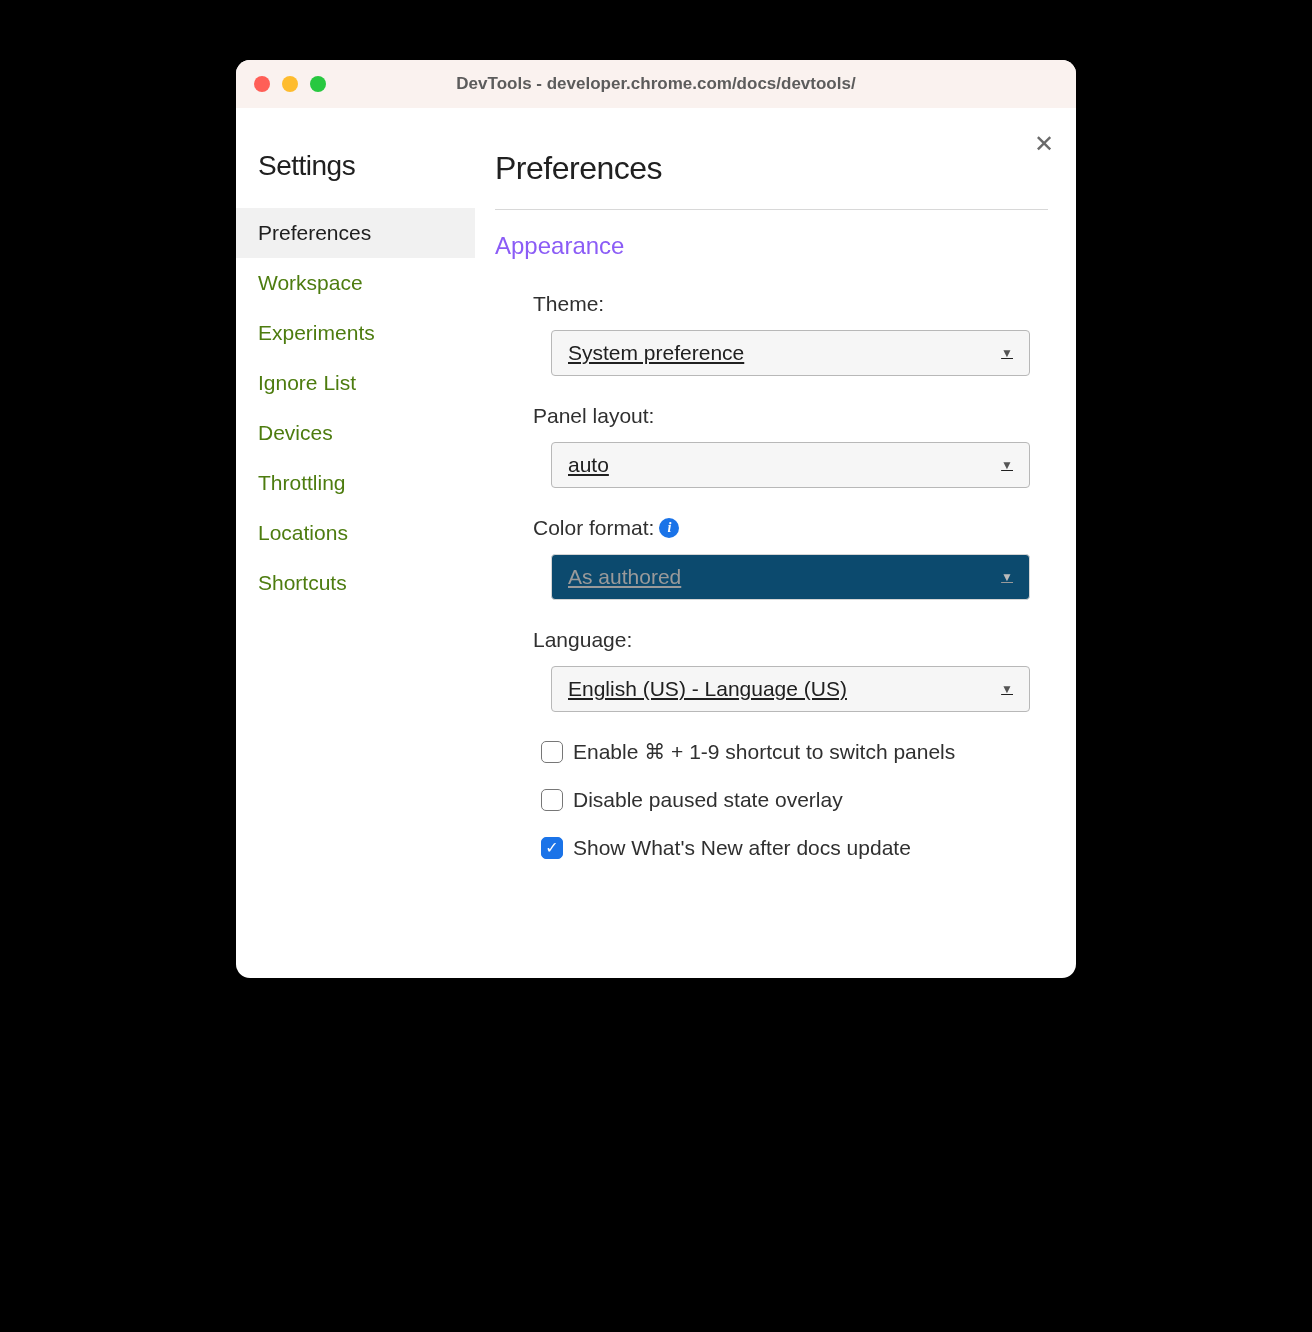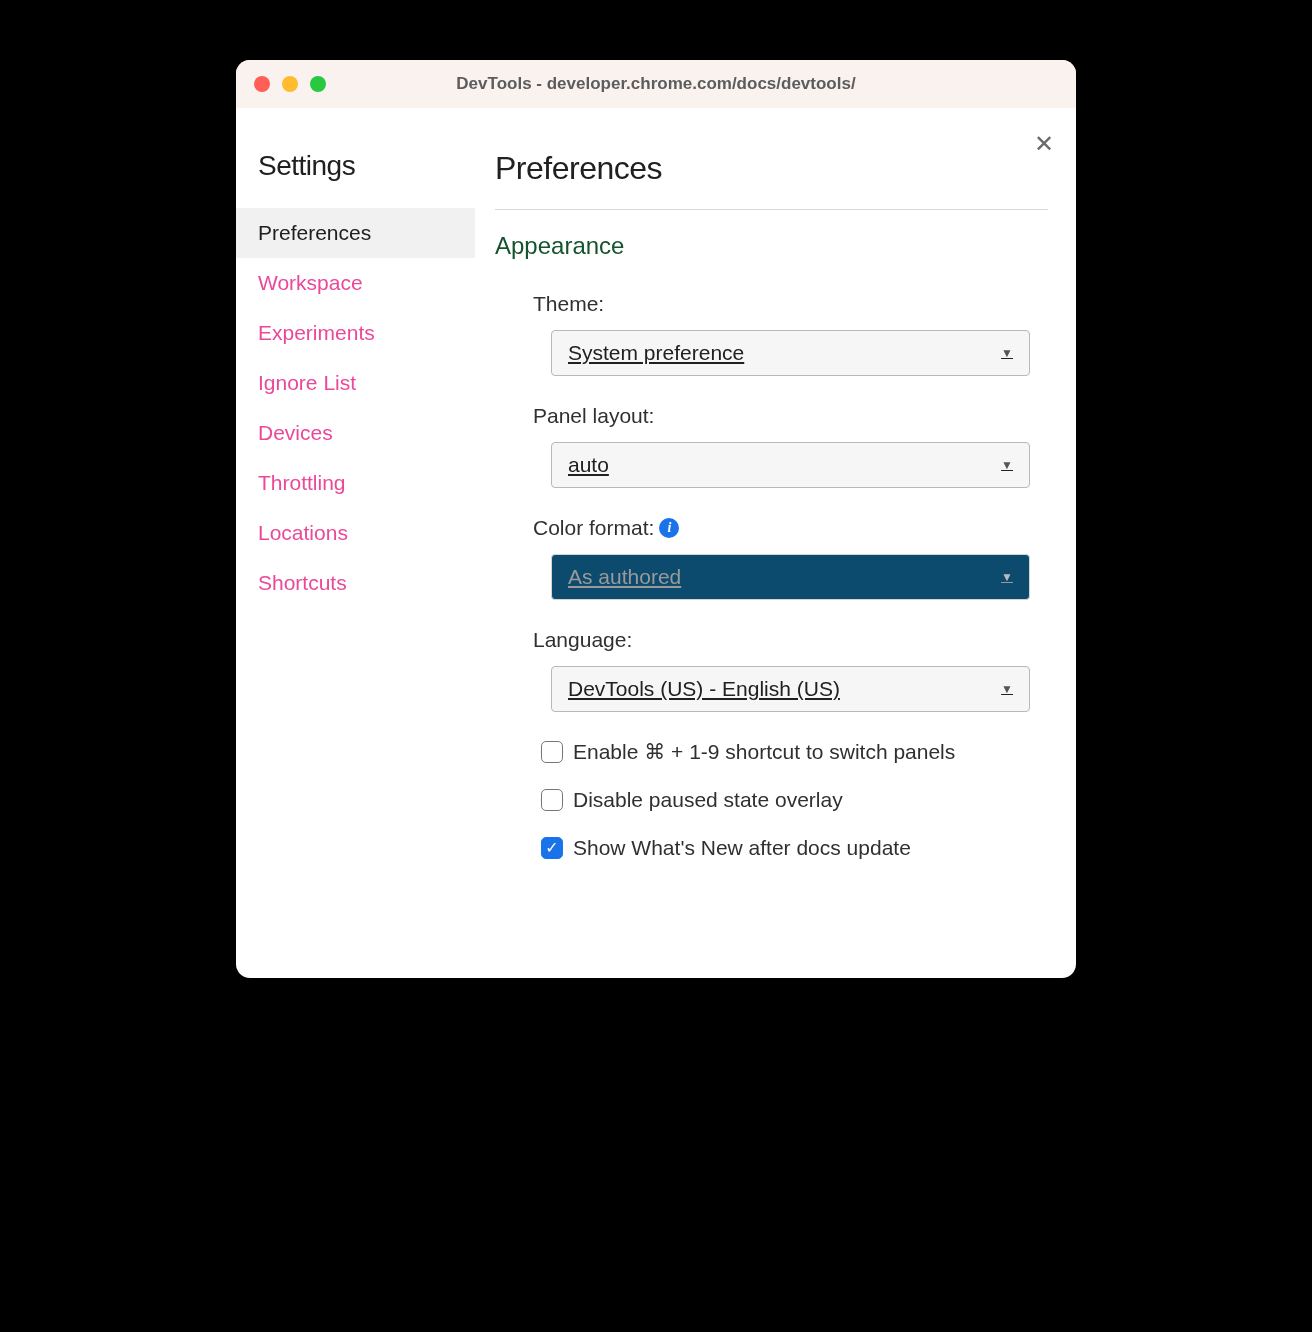--- a/index.html
+++ b/index.html
@@ -90,21 +90,21 @@
       font-size: 28px;
       font-weight: 400;
       color: #202020;
       padding-left: 22px;
       margin-bottom: 26px;
       letter-spacing: -0.5px;
     }
     
     .sidebar-item {
       font-size: 21px;
-      color: #ec4899;
+      color: #4d7c0f;
       padding: 13px 0 13px 22px;
       cursor: pointer;
       position: relative;
     }
     
     .sidebar-item.active {
       background: #f1f1f1;
       color: #202020;
     }
     
@@ -128,21 +128,21 @@
       font-weight: 400;
       color: #202020;
       padding-bottom: 22px;
       border-bottom: 1px solid #d8d8d8;
       margin-bottom: 22px;
       letter-spacing: -0.5px;
     }
     
     .section-label {
       font-size: 24px;
-      color: #14532d;
+      color: #8b5cf6;
       margin-bottom: 32px;
     }
     
     .field-group {
       margin-left: 38px;
       margin-bottom: 28px;
     }
     
     .field-label {
       font-size: 21px;
@@ -313,21 +313,21 @@
             <span>As authored</span>
             <span class="caret">▼</span>
           </div>
         </div>
       </div>
 
       <div class="field-group">
         <div class="field-label">Language:</div>
         <div class="select-wrap">
           <div class="select">
-            <span>DevTools (US) - English (US)</span>
+            <span>English (US) - Language (US)</span>
             <span class="caret">▼</span>
           </div>
         </div>
       </div>
 
       <div class="checkbox-row">
         <span class="checkbox"></span>
         <span>Enable ⌘ + 1-9 shortcut to switch panels</span>
       </div>
 

